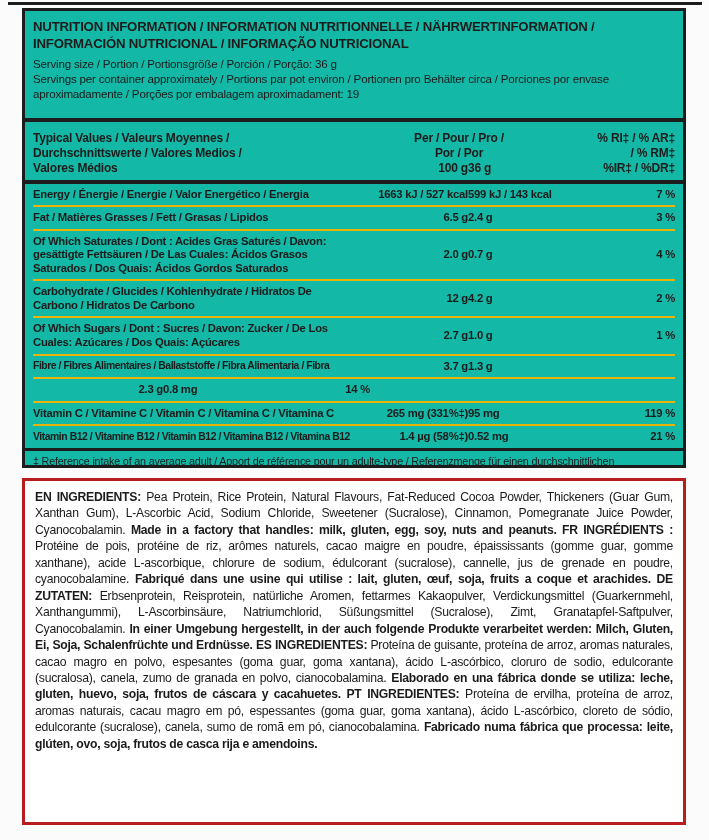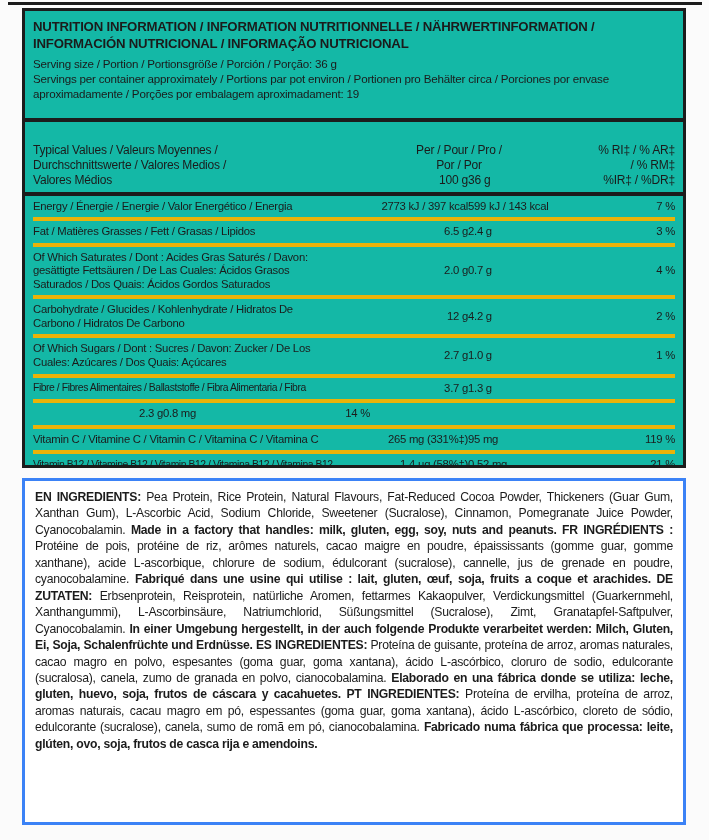--- a/index.html
+++ b/index.html
@@ -21,53 +21,53 @@
   .title{
     font-weight:bold;font-size:13.2px;line-height:1.32;letter-spacing:-0.2px;
     padding-top:7px;padding-bottom:3px;
   }
   .serving{font-size:11.6px;line-height:1.3;letter-spacing:-0.2px;padding-bottom:17px;}
   .serving .s-line{margin:0;}
   .rule4{height:4px;background:#1c1c1c;}
   .rule3{height:3px;background:#1c1c1c;}
 
   .t-head{
-    display:flex;font-weight:normal;font-size:12px;line-height:1.24;
-    letter-spacing:-0.2px;padding-top:21px;padding-bottom:4px;
+    display:flex;font-weight:bold;font-size:12px;line-height:1.24;
+    letter-spacing:-0.2px;padding-top:9px;padding-bottom:4px;
   }
   .c-label{flex:1;min-width:0;padding-right:4px;}
   .c-100{width:130px;flex:0 0 130px;text-align:right;white-space:nowrap;}
   .c-36{width:112px;flex:0 0 112px;text-align:left;white-space:nowrap;}
   .c-pct{width:95px;flex:0 0 95px;text-align:right;white-space:nowrap;}
   .per-group{width:242px;flex:0 0 242px;text-align:center;}
   .per-sub{display:flex;}
   .per-sub .c-100{width:130px;flex:0 0 130px;}
   .per-sub .c-36{width:112px;flex:0 0 112px;}
 
   .t-rows{}
   .t-row{
     display:flex;align-items:center;
-    padding:4px 0;font-size:11.3px;line-height:1.2;letter-spacing:-0.25px;
+    padding:4px 0;font-size:11.3px;line-height:1.2;letter-spacing:-0.25px;font-weight:bold;
   }
-  .t-row + .t-row{border-top:4px solid #eab308;}
+  .t-row + .t-row{border-top:2px solid #eab308;}
   
   .t-rows .t-row:nth-child(6) .c-label,
   .t-rows .t-row:nth-child(9) .c-label,
   .t-rows .t-row:nth-child(10) .c-label{
     white-space:nowrap;overflow:visible;font-size:10.4px;letter-spacing:-0.45px;
   }
   .footnote{
     font-size:10.8px;line-height:1.28;letter-spacing:-0.2px;
     padding-top:4px;padding-bottom:5px;
   }
 
   
   .ingr-box{
     position:absolute;left:22px;top:478px;width:664px;height:347px;
-    border:3px solid #3b82f6;background:#fff;box-sizing:border-box;
+    border:3px solid #b91c1c;background:#fff;box-sizing:border-box;
     overflow:hidden;
   }
   .ingr-text{
     padding:8px 10px 6px 10px;
     font-size:12.2px;line-height:16.45px;letter-spacing:-0.25px;
     text-align:justify;
   }
   .seg{font-weight:normal;}
   .seg-b{font-weight:bold;}
 </style>
@@ -111,21 +111,21 @@
         <div>/ % RM‡</div>
         <div>%IR‡ / %DR‡</div>
       </div>
   </div>
 
   <div class="rule4"></div>
 
   <div class="t-rows pad">
       <div class="t-row">
         <div class="c-label">Energy / Énergie / Energie / Valor Energético / Energia</div>
-        <div class="c-100">2773 kJ / 397 kcal</div>
+        <div class="c-100">1663 kJ / 527 kcal</div>
         <div class="c-36">599 kJ / 143 kcal</div>
         <div class="c-pct">7 %</div>
       </div>
       <div class="t-row">
         <div class="c-label">Fat / Matières Grasses / Fett / Grasas / Lipidos</div>
         <div class="c-100">6.5 g</div>
         <div class="c-36">2.4 g</div>
         <div class="c-pct">3 %</div>
       </div>
       <div class="t-row">

